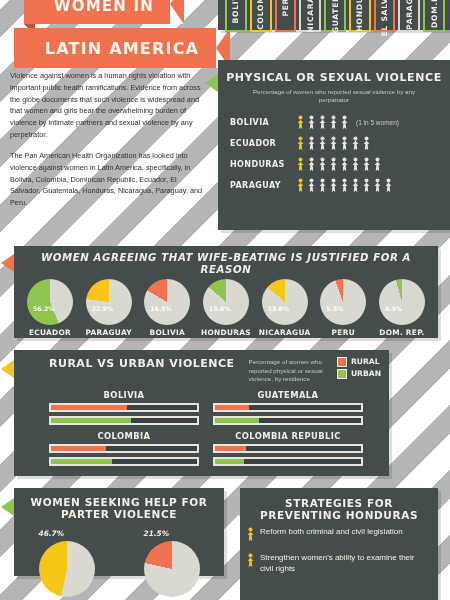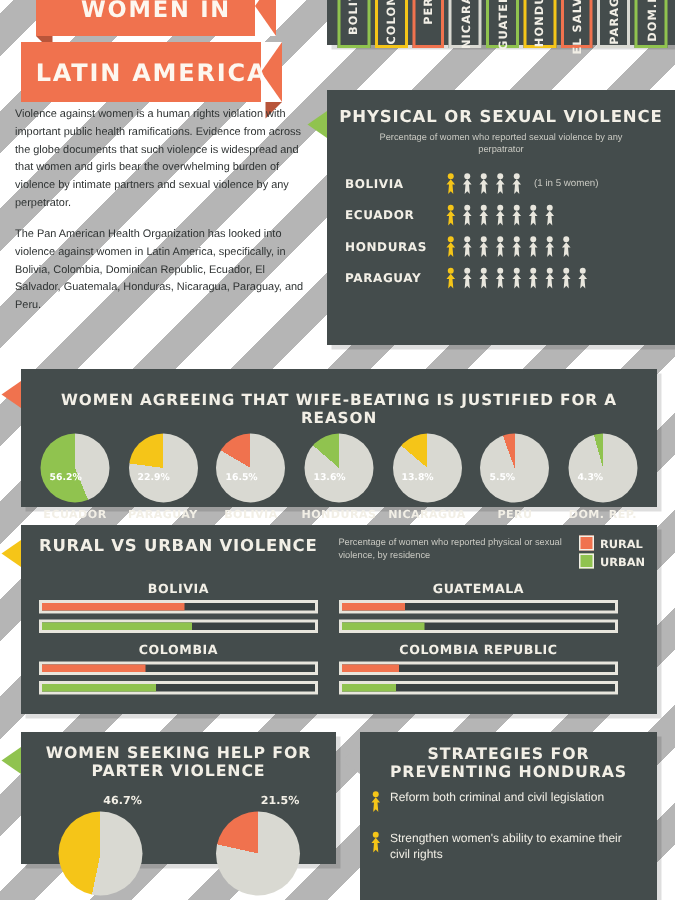--- a/index.html
+++ b/index.html
@@ -38,21 +38,21 @@
     border-bottom:9px solid transparent;
   }
   
   #ribbon-wrap{left:14px;top:-16px;width:190px;}
   .rib{
     position:relative;background:#f0724e;color:#fdf7ef;
     font-family:"DejaVu Sans",sans-serif;font-weight:bold;
     text-align:center;letter-spacing:1.2px;
   }
   #rib1{width:160px;margin-left:10px;height:40px;line-height:44px;font-size:15px;}
-  #rib2{width:174px;height:40px;line-height:42px;font-size:16px;margin-top:4px;}
+  #rib2{width:216px;height:40px;line-height:42px;font-size:16px;margin-top:4px;}
   .fold{position:absolute;width:0;height:0;}
   #fold-l{left:0;bottom:-11px;border-left:11px solid transparent;border-top:11px solid #b8553a;}
   #fold-r{right:0;bottom:-11px;border-right:11px solid transparent;border-top:11px solid #b8553a;}
   .notch{
     position:absolute;right:0;top:0;width:0;height:0;
     border-top:20px solid #fff;border-bottom:20px solid #fff;border-right:14px solid transparent;
   }
   
   #intro{left:10px;top:70px;width:196px;color:#2f3333;font-size:7.3px;line-height:1.62;}
   #intro p{margin:0 0 9px 0;}
@@ -75,60 +75,60 @@
   .perp-row{display:flex;align-items:center;height:21px;}
   .perp-label{
     width:66px;color:#f2efe6;font-family:"DejaVu Sans",sans-serif;
     font-weight:bold;font-size:8px;letter-spacing:.4px;
   }
   .figs{display:flex;gap:2px;align-items:center;}
   .fig{width:9px;height:15px;}
   .note{color:#c9c9c2;font-size:6.5px;margin-left:7px;white-space:nowrap;}
   
   #wife{left:14px;top:246px;width:424px;height:92px;}
-  #wife .panel-title{font-size:10.2px;padding:16px 6px 4px;}
+  #wife .panel-title{font-size:10.2px;padding:6px 6px 4px;font-style:italic;}
   #pies{display:flex;justify-content:space-between;padding:0 9px;}
   .pie-cell{width:54px;text-align:center;position:relative;}
   .pie{width:46px;height:46px;border-radius:50%;margin:0 auto;position:relative;}
   .pie-val{
     position:absolute;left:6px;top:26px;color:#fff;font-size:6.2px;
     font-family:"DejaVu Sans",sans-serif;font-weight:bold;
   }
   .pie-name{
     color:#f2efe6;font-family:"DejaVu Sans",sans-serif;font-weight:bold;
     font-size:7.4px;margin-top:3px;letter-spacing:.3px;
   }
   
-  #rural{left:14px;top:350px;width:424px;height:126px;}
+  #rural{left:14px;top:350px;width:352px;height:126px;padding-left:23px;}
   #rural-head{display:flex;align-items:flex-start;padding:7px 8px 0 12px;}
   #rural-title{
     color:#f2efe6;font-family:"DejaVu Sans",sans-serif;font-weight:bold;
     font-size:11px;letter-spacing:.5px;white-space:nowrap;
   }
   #rural-sub{color:#c9c9c2;font-size:6.2px;line-height:1.4;margin-left:14px;margin-top:1px;}
   #legend{margin-left:auto;}
-  .leg{display:flex;align-items:center;gap:4px;margin-bottom:2px;}
+  .leg{display:flex;gap:4px;margin-bottom:2px;}
   .swatch{width:8px;height:8px;border:1px solid #f2efe6;}
   .leg span{color:#f2efe6;font-family:"DejaVu Sans",sans-serif;font-weight:bold;font-size:7.6px;}
   #bars{display:flex;flex-wrap:wrap;padding:4px 12px 0;}
   .bar-group{width:50%;box-sizing:border-box;padding-right:14px;margin-top:2px;}
   .bar-country{
     color:#f2efe6;text-align:center;font-family:"DejaVu Sans",sans-serif;
     font-weight:bold;font-size:8.4px;letter-spacing:.4px;margin-bottom:3px;
   }
   .track{
     height:9px;background:#3a4242;border:2px solid #e8e6dd;margin-bottom:4px;
     box-sizing:border-box;
   }
   .fill{height:100%;}
   
   #help{left:14px;top:488px;width:210px;height:88px;}
   #help .panel-title{font-size:10.5px;padding:8px 8px 4px;}
   #help-pies{display:flex;justify-content:space-around;margin-top:5px;}
-  .hp{text-align:right;}
+  .hp{text-align:left;font-style:italic;}
   .hp-val{color:#f2efe6;font-family:"DejaVu Sans",sans-serif;font-weight:bold;font-size:7.4px;margin-bottom:3px;}
   .hp-pie{width:56px;height:56px;border-radius:50%;}
   
   #strat{left:240px;top:488px;width:198px;height:112px;}
   #strat .panel-title{font-size:10.5px;padding:9px 0 6px;}
   .strat-item{display:flex;gap:5px;padding:0 8px 0 6px;margin-bottom:7px;}
   .strat-item p{margin:0;color:#f2efe6;font-size:8px;line-height:1.32;}
 </style>
 </head>
 <body>

